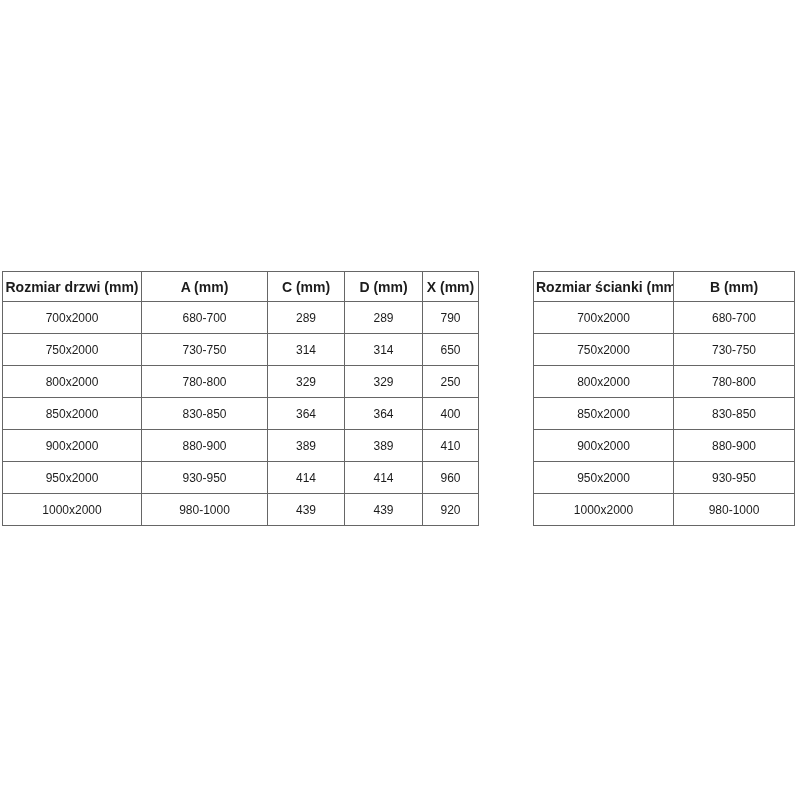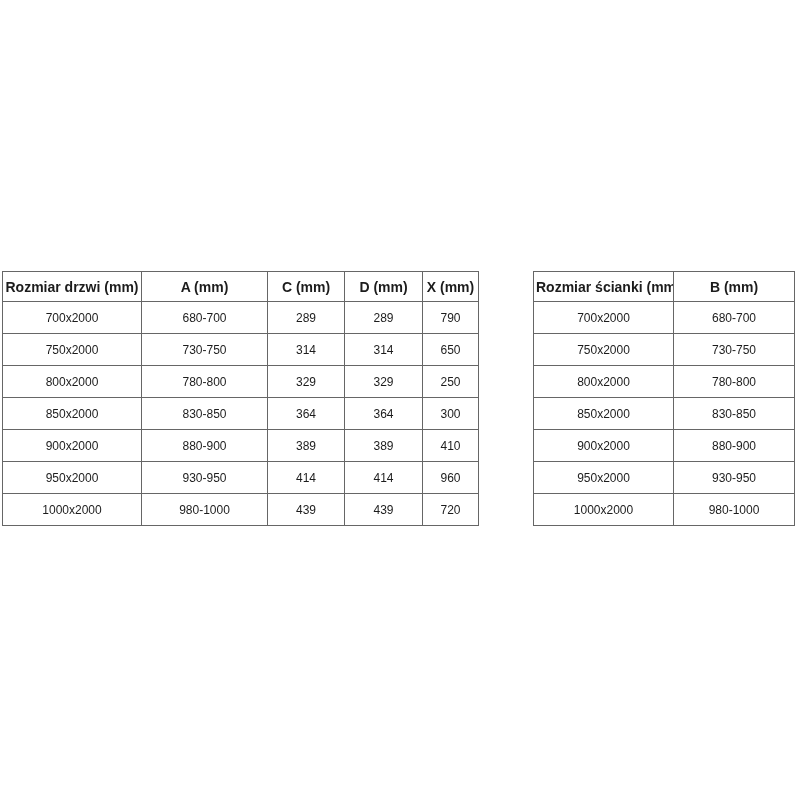--- a/index.html
+++ b/index.html
@@ -87,42 +87,42 @@
         <td>780-800</td>
         <td>329</td>
         <td>329</td>
         <td>250</td>
       </tr>
       <tr>
         <td>850x2000</td>
         <td>830-850</td>
         <td>364</td>
         <td>364</td>
-        <td>300</td>
+        <td>400</td>
       </tr>
       <tr>
         <td>900x2000</td>
         <td>880-900</td>
         <td>389</td>
         <td>389</td>
         <td>410</td>
       </tr>
       <tr>
         <td>950x2000</td>
         <td>930-950</td>
         <td>414</td>
         <td>414</td>
         <td>960</td>
       </tr>
       <tr>
         <td>1000x2000</td>
         <td>980-1000</td>
         <td>439</td>
         <td>439</td>
-        <td>720</td>
+        <td>920</td>
       </tr>
     </tbody>
   </table>
 
   <table class="spec-table right-table">
     <colgroup>
       <col style="width:140px">
         <col style="width:121px">
     </colgroup>
     <thead>

